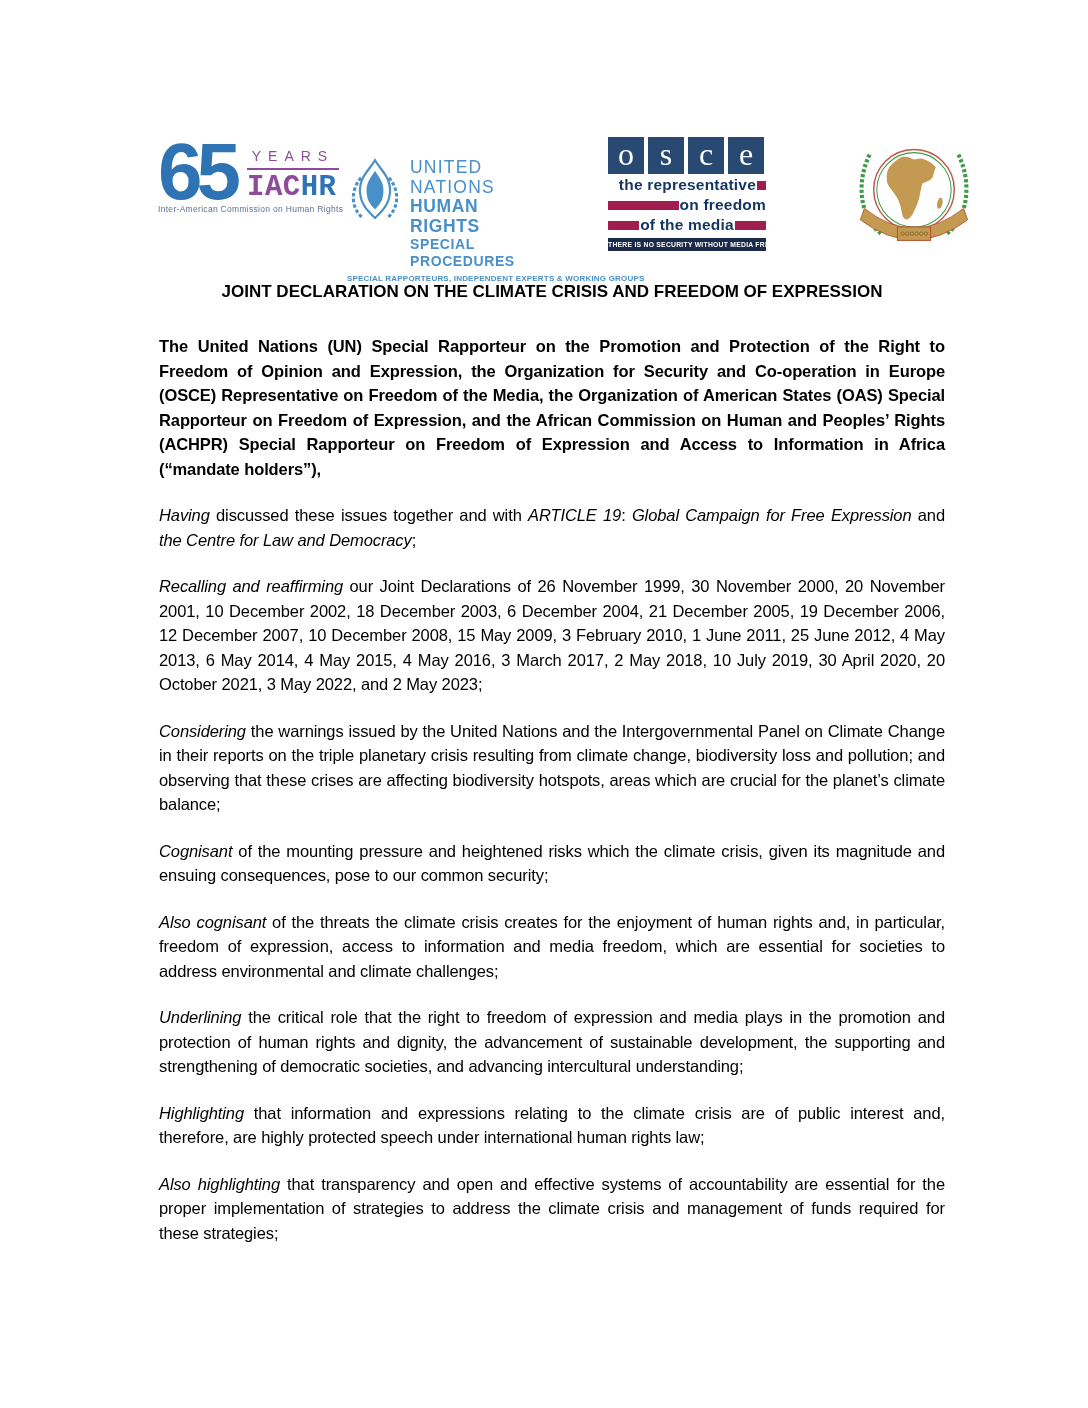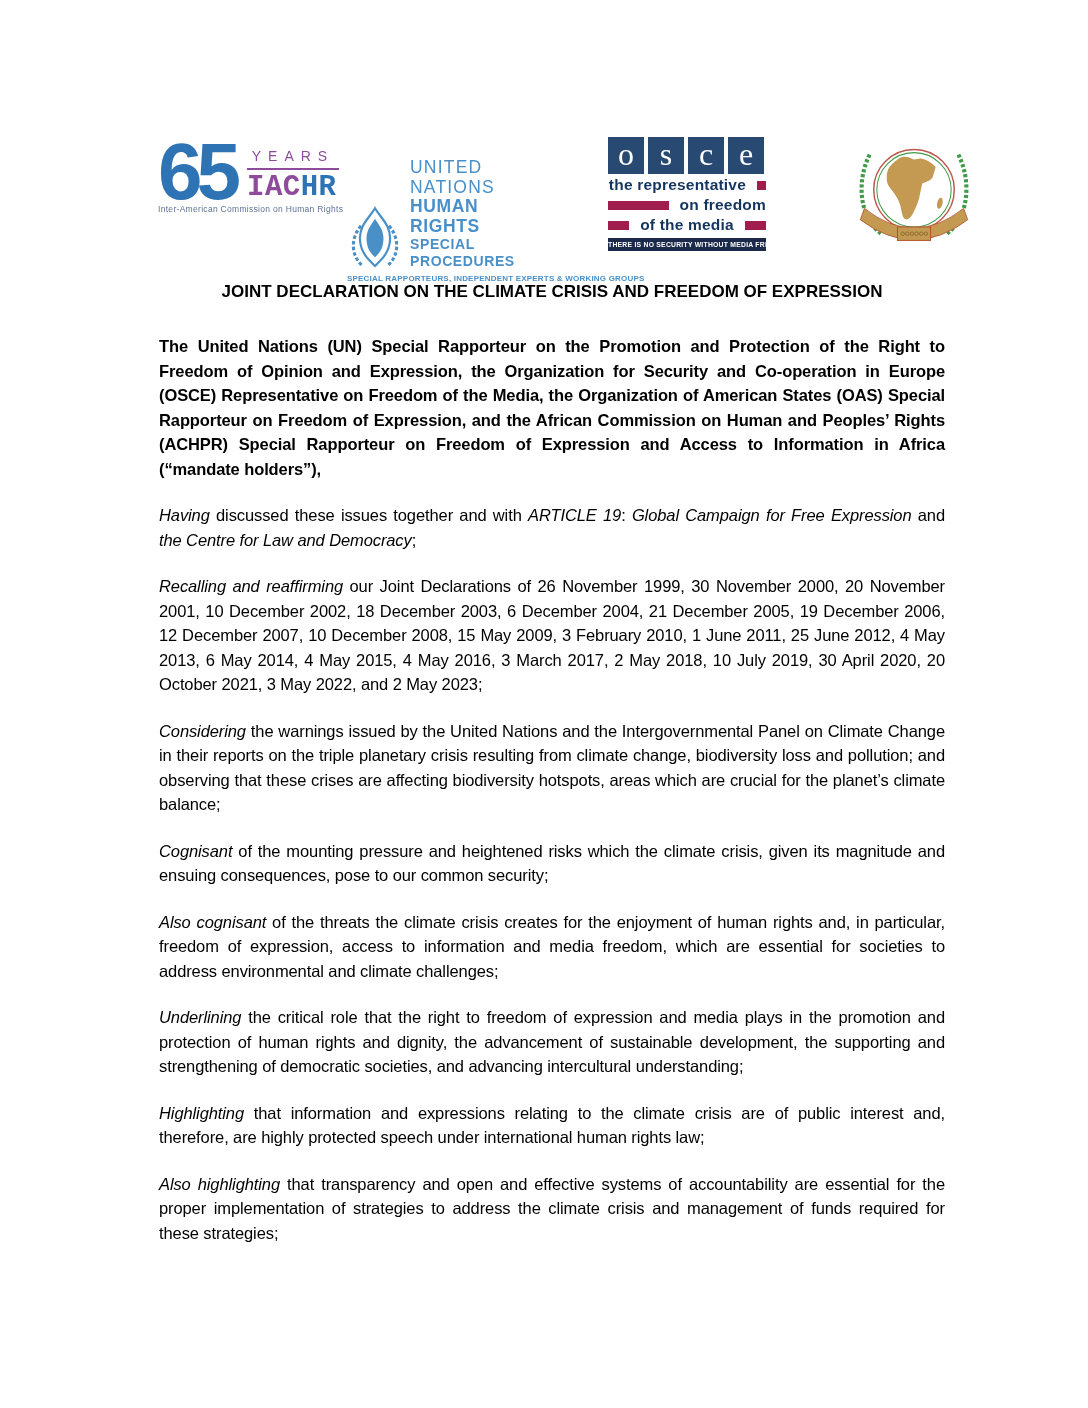--- a/index.html
+++ b/index.html
@@ -21,34 +21,34 @@
   .iachr-right { margin-left:12px; display:flex; flex-direction:column; padding-top:9px; }
   .iachr-years { font-size:14px; letter-spacing:7px; color:#8e4a9b; line-height:1;text-align:center; }
   .iachr-rule { height:2px; background:#8e4a9b; margin:5px 0 3px; width:92px; }
   .iachr-acronym { font-size:29px; font-weight:bold; line-height:1; letter-spacing:0.5px;font-family:Liberation Mono, monospace; }
   .iachr-acronym .pu { color:#8e4a9b; }
   .iachr-acronym .bl { color:#2e74b5; }
   .iachr-caption { font-size:8.5px; color:#5f7396; letter-spacing:0.3px; white-space:nowrap; }
 
   
   .logo-un { position:absolute; left:347px; top:158px; width:205px; }
-  .un-main { display:flex; align-items:flex-end; }
+  .un-main { display:flex; align-items:flex-start; }
   .un-emblem { width:56px; height:64px; flex:0 0 auto; }
   .un-text { margin-left:7px; color:#4a90c8; }
   .un-l1 { font-size:17.5px; letter-spacing:1.2px; line-height:1.12; }
   .un-l2 { font-size:17.5px; font-weight:bold; letter-spacing:0.6px; line-height:1.12; }
   .un-l3 { font-size:14px; font-weight:bold; letter-spacing:0.6px; line-height:1.2; }
   .un-caption { margin-top:4px; font-size:8px; font-weight:bold; color:#4a90c8; letter-spacing:0.2px; white-space:nowrap; }
 
   
   .logo-osce { position:absolute; left:608px; top:137px; width:158px; }
   .osce-squares { display:flex; gap:4px; }
   .osce-sq { width:36px; height:37px; background:#274972; color:#fff; text-align:center;
              font-family:"Liberation Serif", serif; font-size:32px; line-height:34px; }
-  .osce-line { display:flex; align-items:center; justify-content:flex-end; gap:11px;
+  .osce-line { display:flex; align-items:center; justify-content:flex-end; gap:1px;
                color:#14355f; font-weight:bold; font-size:15.5px; line-height:18px; margin-top:2px;
                letter-spacing:0.2px; white-space:nowrap; }
   .mbar { background:#a01d4e; height:9px; }
   .mbar.grow { flex:1 1 auto; }
   .msq { background:#a01d4e; width:9px; height:9px; flex:0 0 auto; }
   .osce-tag { margin-top:4px; background:#1b2a4a; color:#fff; font-size:6.8px; font-weight:bold;
               text-align:center; padding:3px 0 3px; letter-spacing:0.25px; white-space:nowrap; }
 
   
   .logo-au { position:absolute; left:851px; top:138px; width:126px; }

